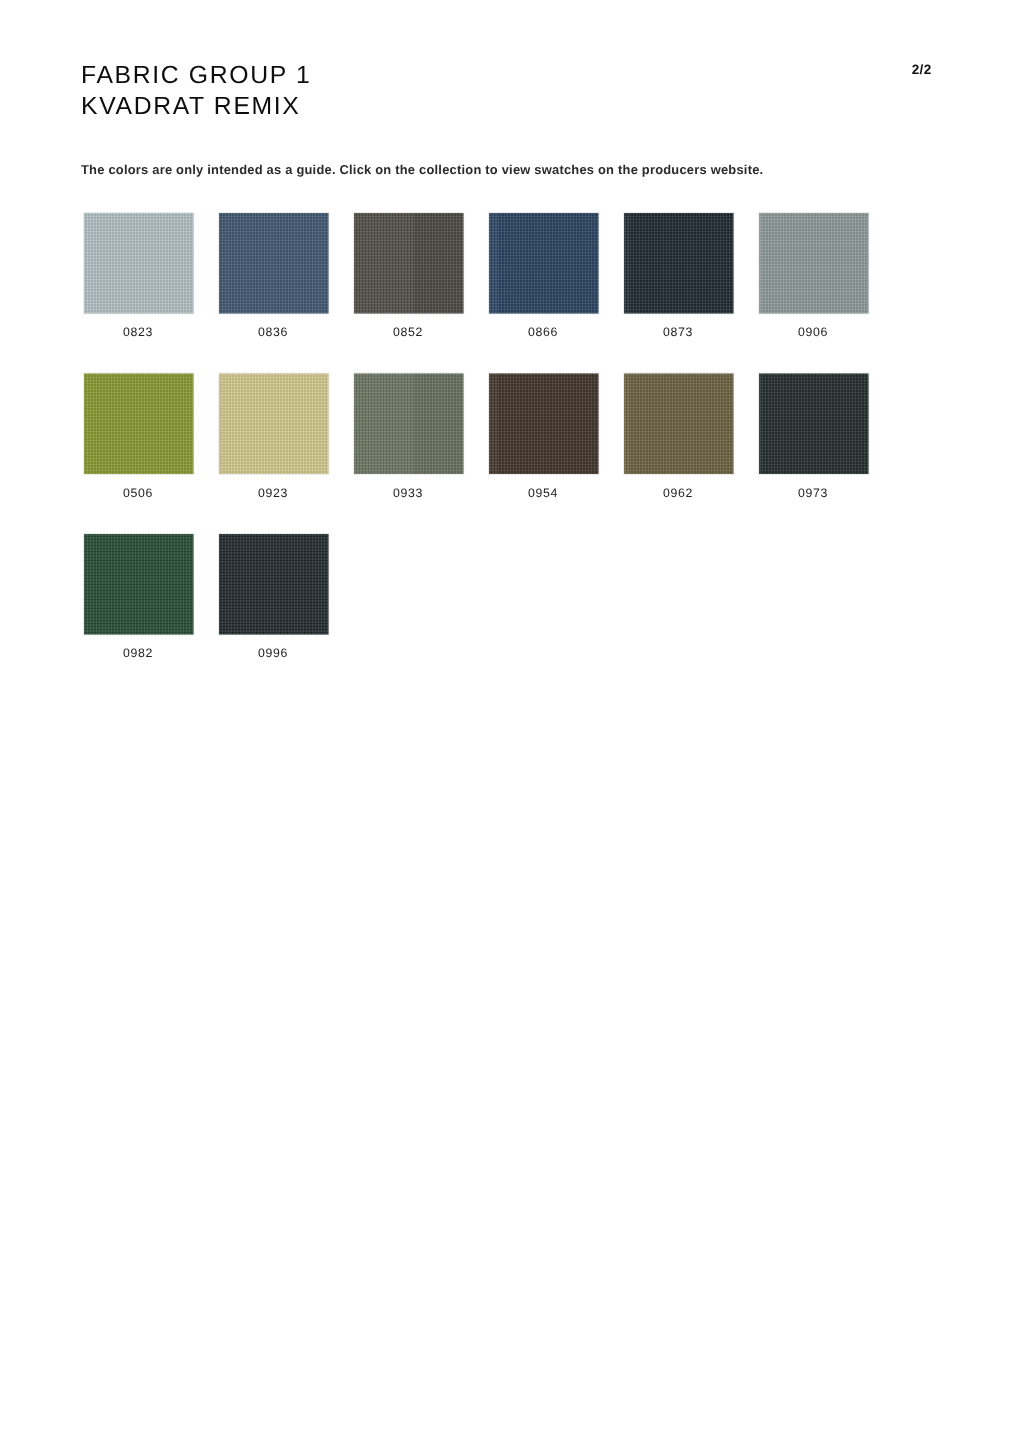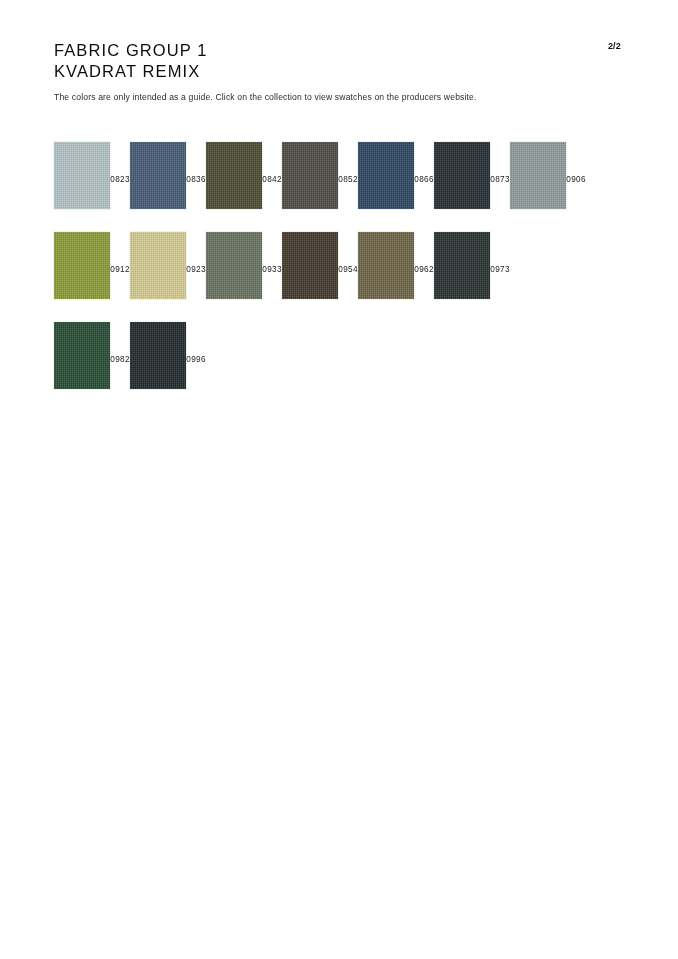--- a/index.html
+++ b/index.html
@@ -38,42 +38,43 @@
     font-size: 16.5px;
     font-weight: 400;
     letter-spacing: 1.1px;
     line-height: 21px;
     color: #0d0d0d;
     white-space: nowrap;
   }
   .subtitle {
     position: absolute;
     left: 54px;
-    top: 92px;
+    top: 108px;
     font-size: 8.6px;
-    font-weight: 400;
+    font-weight: 700;
     letter-spacing: 0.15px;
     color: #2b2b2b;
     white-space: nowrap;
   }
   .grid {
     position: absolute;
     left: 54px;
     top: 142px;
     width: 620px;
   }
   .row {
     display: flex;
     flex-direction: row;
     margin-bottom: 23px;
   }
   .cell {
     width: 76px;
+    margin-right: 14px;
     display: flex;
-    flex-direction: row;
+    flex-direction: column;
     align-items: center;
   }
   .swatch {
     width: 73px;
     height: 67px;
     position: relative;
     overflow: hidden;
     box-shadow: 0 0 0 0.5px rgba(0,0,0,0.10);
   }
   .swatch::after {
@@ -111,44 +112,40 @@
       <div class="row">
         <div class="cell">
           <div class="swatch" style="background: rgb(178, 194, 197);"></div>
           <div class="swatch-label">0823</div>
         </div>
         <div class="cell">
           <div class="swatch" style="background: rgb(66, 90, 115);"></div>
           <div class="swatch-label">0836</div>
         </div>
         <div class="cell">
-          <div class="swatch" style="background: rgb(75, 75, 47);"></div>
-          <div class="swatch-label">0842</div>
-        </div>
-        <div class="cell">
           <div class="swatch" style="background: rgb(78, 75, 69);"></div>
           <div class="swatch-label">0852</div>
         </div>
         <div class="cell">
           <div class="swatch" style="background: rgb(44, 69, 97);"></div>
           <div class="swatch-label">0866</div>
         </div>
         <div class="cell">
           <div class="swatch" style="background: rgb(34, 44, 51);"></div>
           <div class="swatch-label">0873</div>
         </div>
         <div class="cell">
           <div class="swatch" style="background: rgb(142, 154, 154);"></div>
           <div class="swatch-label">0906</div>
         </div>
       </div>
       <div class="row">
         <div class="cell">
           <div class="swatch" style="background: rgb(138, 154, 52);"></div>
-          <div class="swatch-label">0912</div>
+          <div class="swatch-label">0506</div>
         </div>
         <div class="cell">
           <div class="swatch" style="background: rgb(211, 201, 143);"></div>
           <div class="swatch-label">0923</div>
         </div>
         <div class="cell">
           <div class="swatch" style="background: rgb(103, 113, 95);"></div>
           <div class="swatch-label">0933</div>
         </div>
         <div class="cell">

